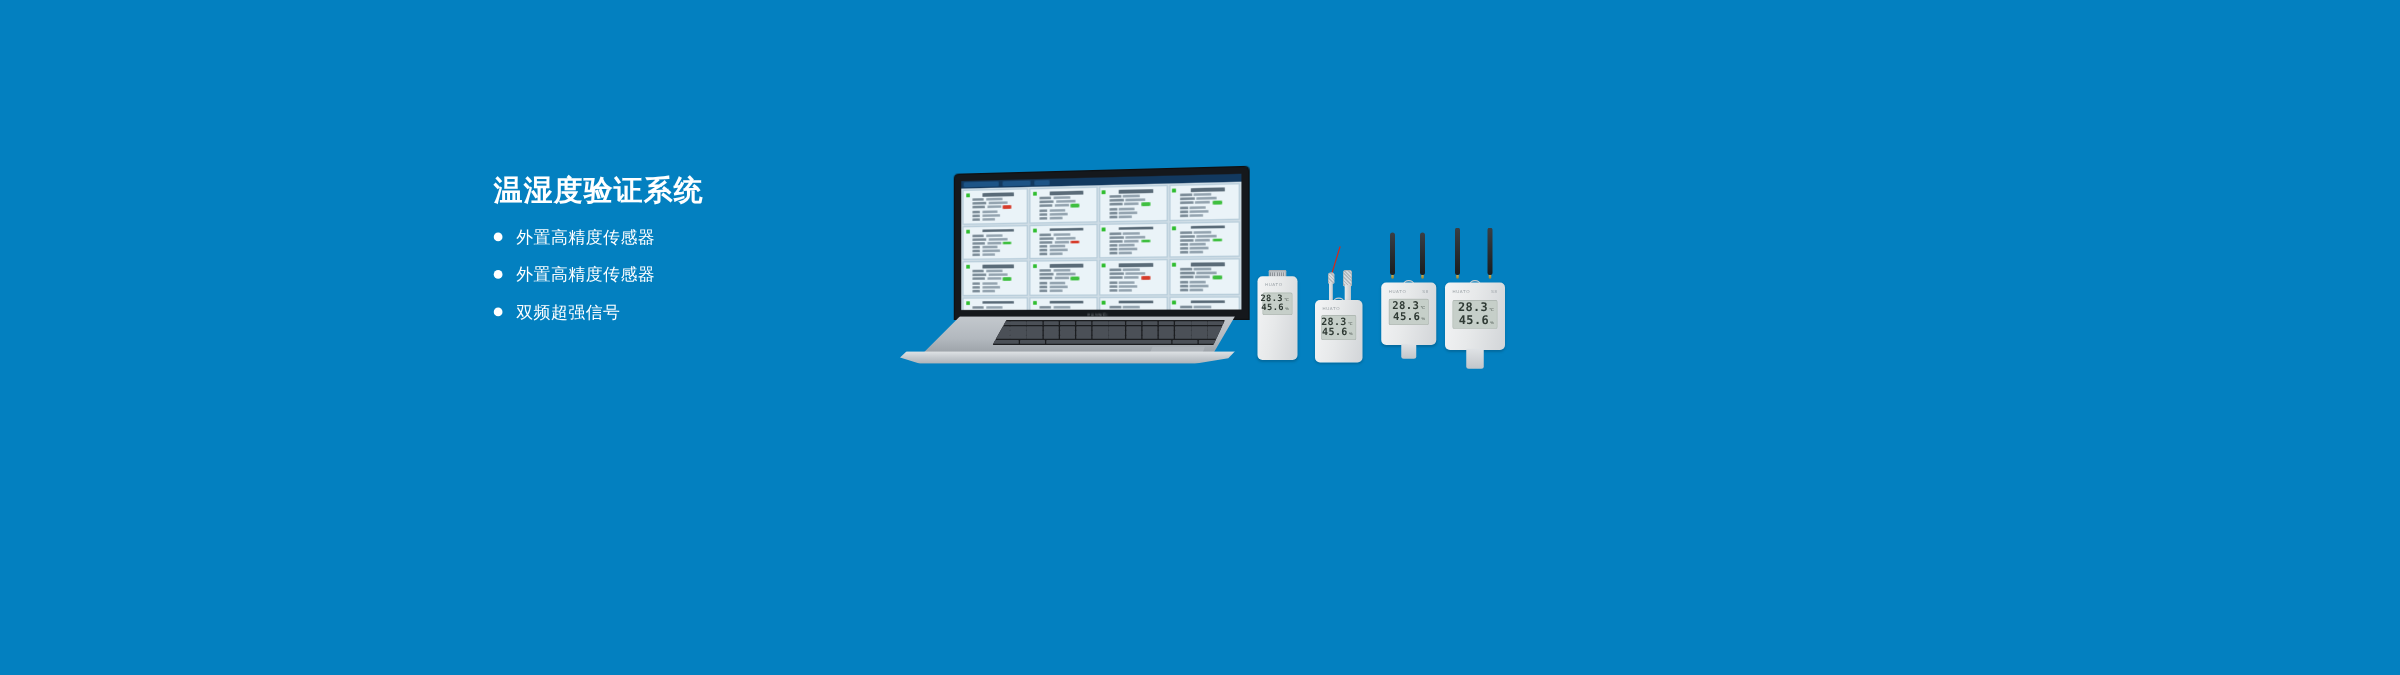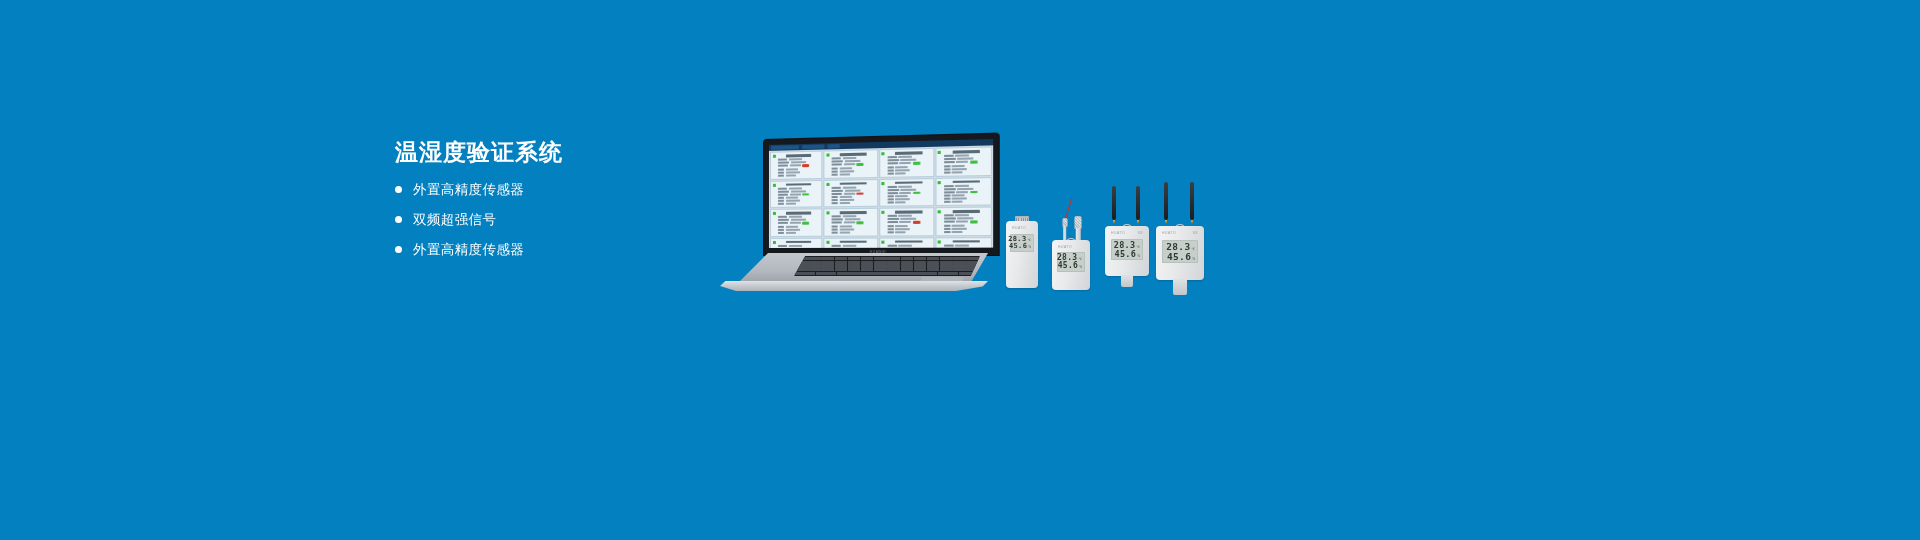--- a/index.html
+++ b/index.html
@@ -193,25 +193,25 @@
 
   <div class="copy">
     <h1>温湿度验证系统</h1>
     <ul class="bullets">
       <li>
         <span class="dot"></span>
         <span>外置高精度传感器</span>
       </li>
       <li>
         <span class="dot"></span>
-        <span>双频超强信号</span>
+        <span>外置高精度传感器</span>
       </li>
       <li>
         <span class="dot"></span>
-        <span>外置高精度传感器</span>
+        <span>双频超强信号</span>
       </li>
     </ul>
   </div>
 
   <div id="laptop">
 
     <div class="lid">
       <div class="screen">
 
         <div class="scr-top">

